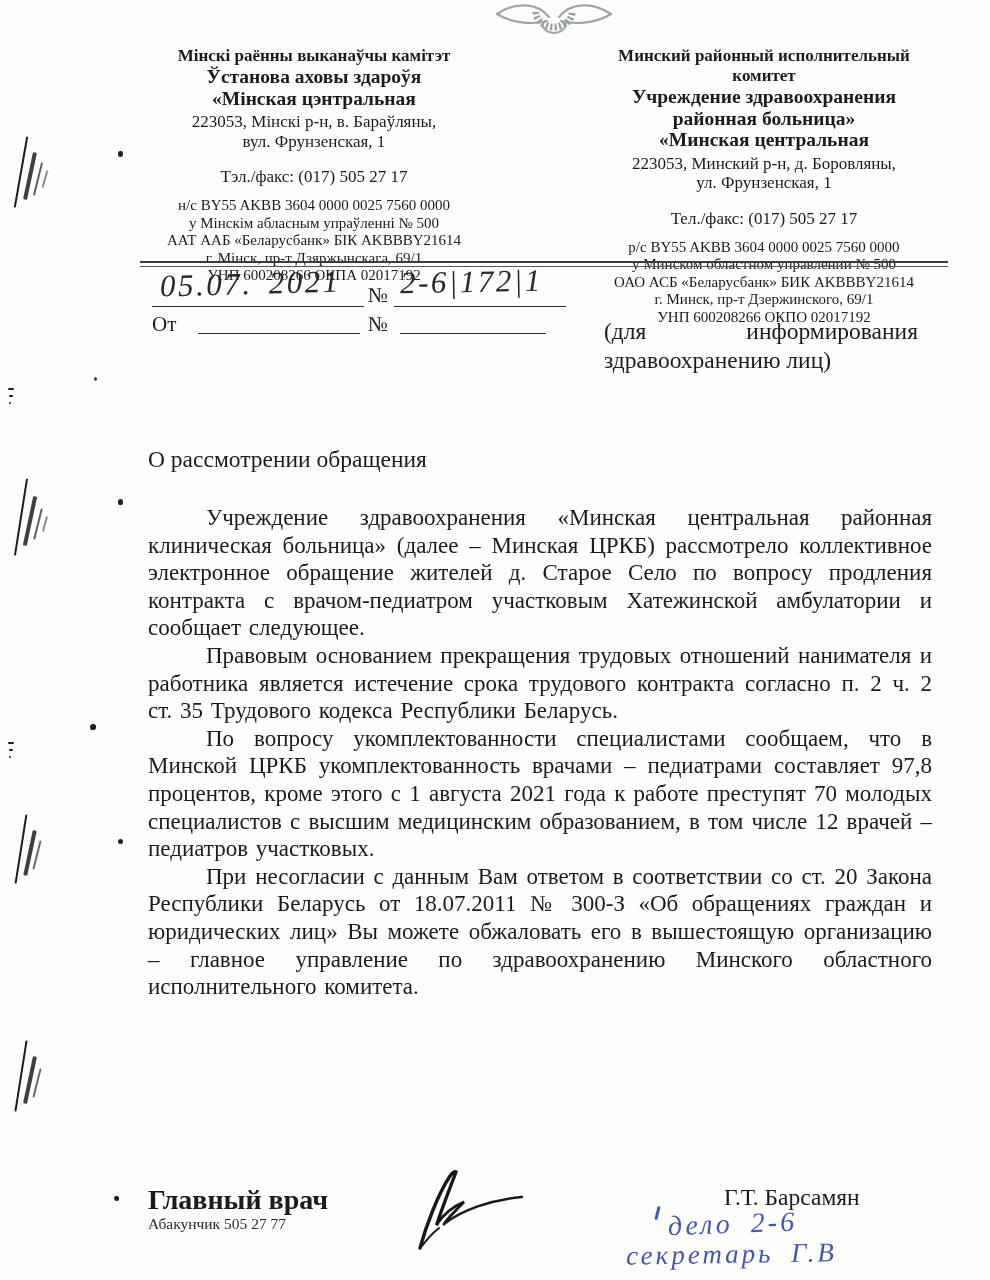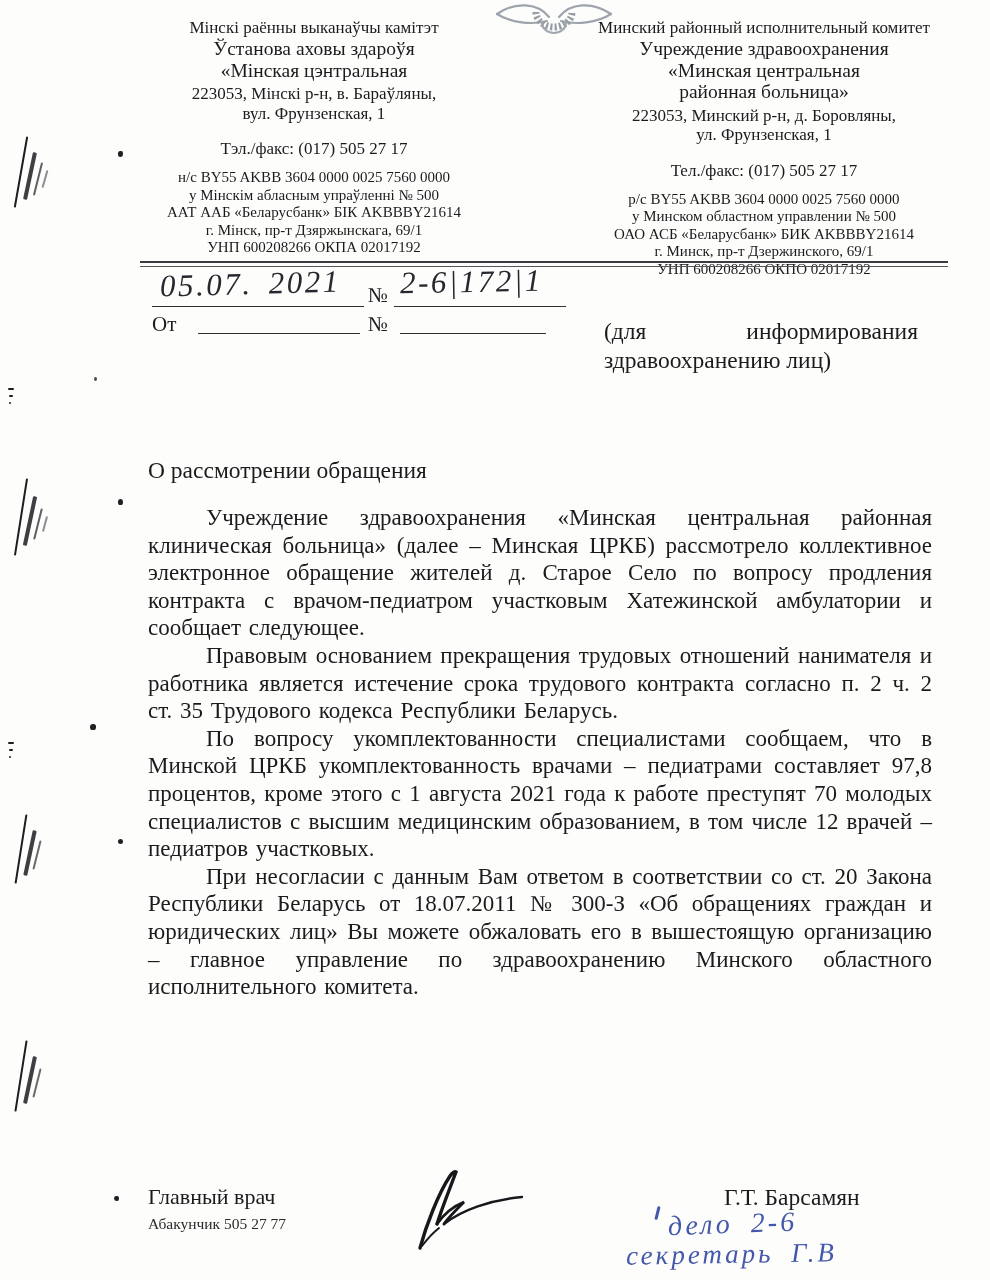--- a/index.html
+++ b/index.html
@@ -6,22 +6,22 @@
   .page{
     position:relative; width:990px; height:1280px; margin:0 auto;
     background:#fdfdfb; overflow:hidden;
     font-family:"Liberation Serif","DejaVu Serif",serif;
     color:#1b1b1d;
   }
   
   .lh-col{position:absolute; top:18px; text-align:center;}
   .lh-col.left{left:140px; width:348px;}
   .lh-col.right{left:588px; width:352px;}
-  .lh-top{font-weight:normal; font-size:17px; line-height:20px;}
-  .lh-org{font-weight:normal; font-size:19.5px; line-height:21.5px;}
+  .lh-top{font-weight:bold; font-size:17px; line-height:20px;margin-top:28px;}
+  .lh-org{font-weight:bold; font-size:19.5px; line-height:21.5px;}
   .lh-addr{font-size:17px; line-height:19.5px; margin-top:3px;}
   .lh-phone{font-size:17px; line-height:19px; margin-top:16px;}
   .lh-bank{font-size:15px; line-height:17.6px; margin-top:11px;font-family:Liberation Serif, serif;}
   .rule{
     position:absolute; left:140px; top:261px; width:808px; height:3px;
     border-top:2px solid #3b3b40; border-bottom:1px solid #55555a;
   }
   
   .hand{
     font-style:italic; color:#27272f;
@@ -37,28 +37,28 @@
   .no-label{position:absolute; font-size:21px;}
   .no1{left:368px; top:283px;}
   .ot {left:152px; top:312px;}
   .no2{left:368px; top:312px;}
   
   .addr-note{
     position:absolute; left:604px; top:317px; width:314px;
     font-size:23.5px; line-height:29px; text-align:justify;
   }
   
-  .subject{position:absolute; left:148px; top:457px; font-size:23.5px;}
+  .subject{position:absolute; left:148px; top:446px; font-size:23.5px;}
   .body-text{
     position:absolute; left:148px; top:504px; width:784px;
     font-size:23px; line-height:27.6px; text-align:justify;
   }
   .body-text p{margin:0; text-indent:58px; word-spacing:2px;}
   
-  .sig-title{position:absolute; left:148px; top:1184px; font-size:22px;}
+  .sig-title{position:absolute; left:148px; top:1184px; font-size:28px;font-weight:bold;}
   .sig-exec {position:absolute; left:148px; top:1215px; font-size:15.5px; color:#2a2a2c;}
   .sig-name {position:absolute; left:724px; top:1184px; font-size:23.5px;}
   .sig-svg  {position:absolute; left:392px; top:1164px;}
   
   .blue-note{
     position:absolute; font-style:italic; color:#4458ab;
     letter-spacing:3px; word-spacing:8px; white-space:nowrap;
   }
   .bn1{left:668px; top:1208px; font-size:28px; transform:rotate(-2deg);}
   .bn2{left:626px; top:1239px; font-size:27px; transform:rotate(-1deg);}
@@ -99,22 +99,22 @@
       <div>у Мінскім абласным упраўленні № 500</div>
       <div>ААТ ААБ «Беларусбанк» БІК AKBBBY21614</div>
       <div>г. Мінск, пр-т Дзяржынскага, 69/1</div>
       <div>УНП 600208266 ОКПА 02017192</div>
     </div>
   </div>
 
   <div class="lh-col right">
     <div class="lh-top">Минский районный исполнительный комитет</div>
     <div class="lh-org">Учреждение здравоохранения</div>
+    <div class="lh-org">районная больница»</div>
     <div class="lh-org">«Минская центральная</div>
-    <div class="lh-org">районная больница»</div>
     <div class="lh-addr">223053, Минский р-н, д. Боровляны,</div>
     <div class="lh-addr" style="margin-top:0">ул. Фрунзенская, 1</div>
     <div class="lh-phone">Тел./факс: (017) 505 27 17</div>
     <div class="lh-bank">
       <div>р/с BY55 AKBB 3604 0000 0025 7560 0000</div>
       <div>у Минском областном управлении № 500</div>
       <div>ОАО АСБ «Беларусбанк» БИК AKBBBY21614</div>
       <div>г. Минск, пр-т Дзержинского, 69/1</div>
       <div>УНП 600208266 ОКПО 02017192</div>
     </div>

